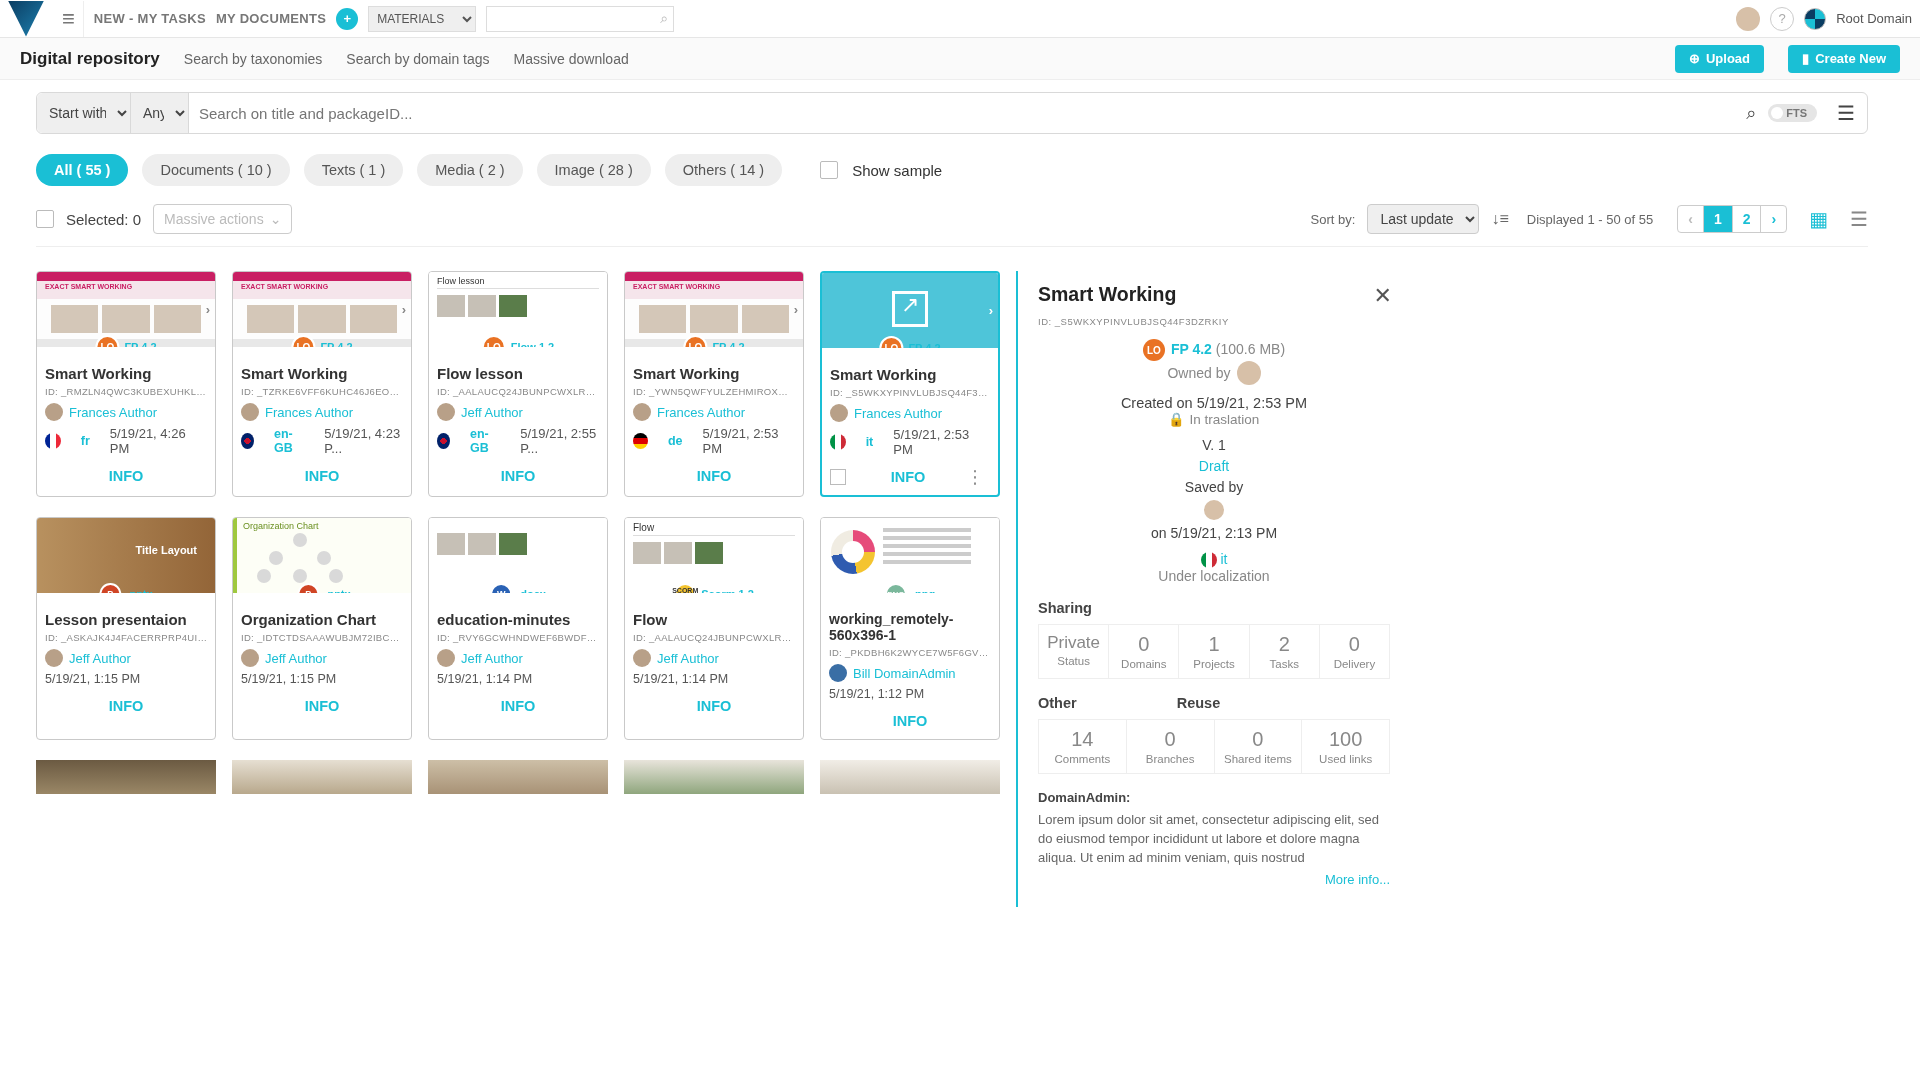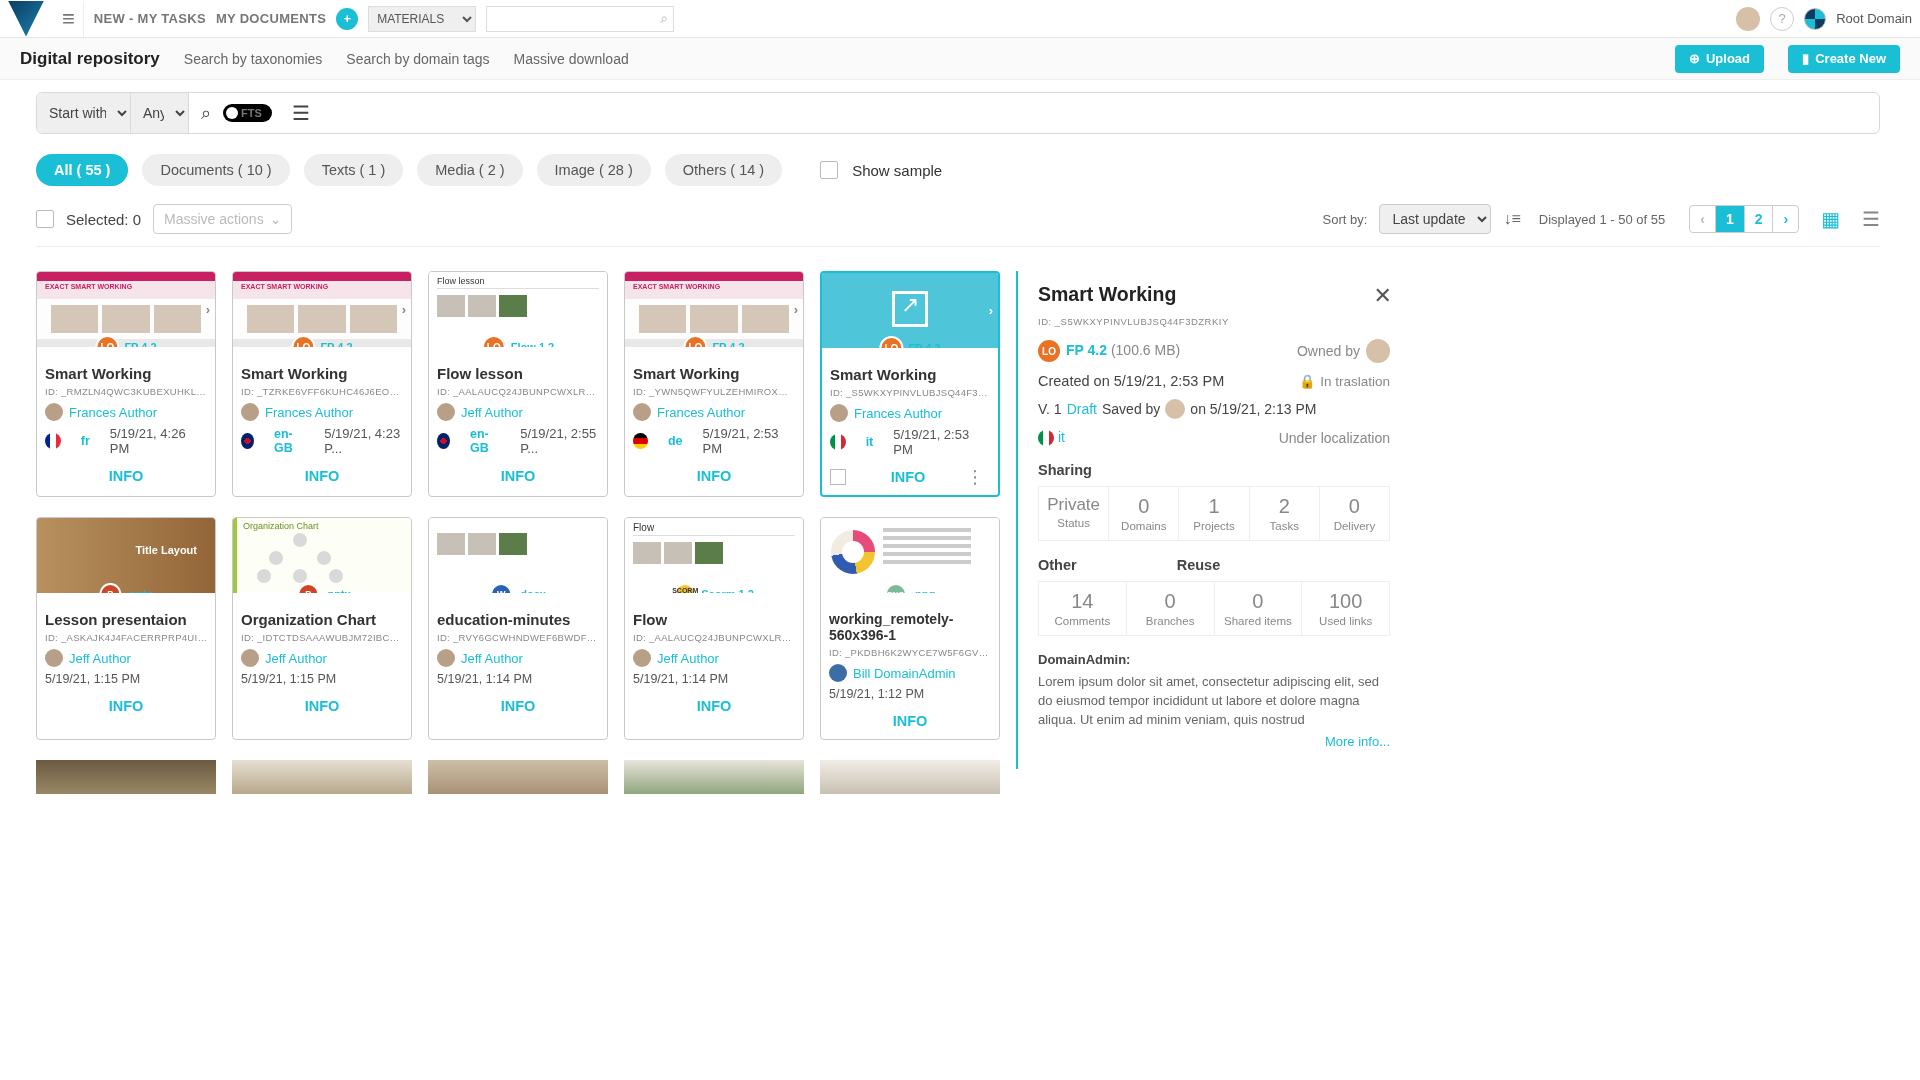--- a/index.html
+++ b/index.html
@@ -19,27 +19,27 @@
 .domain-logo { width:22px; height:22px; border-radius:50%; border:1px solid #bbb; background:conic-gradient(#1abfd5 0 90deg,#0a3d62 90deg 180deg,#1abfd5 180deg 270deg,#0a3d62 270deg 360deg);}
 .root-dom { color:#555; font-weight:500;}
 
 .subbar { display: flex; align-items: center; height: 42px; padding: 0 20px; gap: 24px; background: #fafafa; border-bottom: 1px solid #eee;}
 .page-title { font-weight: 700; font-size: 17px; color: #222; }
 .sublink { color: #666; font-size: 14px;}
 .btn { border: none; border-radius: 4px; height: 28px; padding: 0 14px; color: #fff; font-weight: 600; cursor: pointer; display: inline-flex; align-items: center; gap: 6px; font-size: 13px;}
 .btn-upload { background: #1abfd5; }
 .btn-create { background: #1abfd5; }
 
-.content { padding: 12px 40px 20px 36px; position: relative; }
+.content { padding: 12px 52px 20px 36px; position: relative; }
 .searchrow { display: flex; align-items: center; border: 1px solid #d9d9d9; border-radius: 6px; height: 42px; }
 .sel-sm { border: none; border-right: 1px solid #d9d9d9; height: 40px; padding: 0 8px; font-size: 14px; color: #444;}
 .sel-sm:first-child { border-top-left-radius:6px; border-bottom-left-radius:6px;}
 .search-main { border: none; flex: 1; height: 40px; padding: 0 10px; font-size: 15px; outline: none;}
 .search-ic { padding: 0 12px; color: #444; font-size: 18px;}
-.fts-toggle { background: #000000; border-radius: 14px; padding: 3px 10px 3px 18px; font-size: 11px; font-weight: 700; color: #777; position:relative; margin-right:8px;}
+.fts-toggle { background: #e5e5e5; border-radius: 14px; padding: 3px 10px 3px 18px; font-size: 11px; font-weight: 700; color: #777; position:relative; margin-right:8px;}
 .fts-toggle::before { content:''; position:absolute; left:3px; top:3px; width:12px; height:12px; background:#fff; border-radius:50%;}
 .filt-ic { font-size: 20px; color: #444; padding: 0 12px; }
 
 .tabs-row { display: flex; align-items: center; gap: 14px; margin-top: 20px;}
 .tab-pill { background: #eee; color: #555; padding: 8px 18px; border-radius: 22px; font-size: 14.5px; cursor: pointer;}
 .tab-pill.active { background: #1abfd5; color: #fff; font-weight: 600;}
 .chk { width: 18px; height: 18px; border: 1.5px solid #bbb; border-radius: 2px;}
 .samp-lbl { font-size: 15px; color: #333;}
 
 .toolbar2 { display: flex; align-items: center; margin-top: 18px; border-bottom: 1px solid #eee; padding-bottom: 12px; gap: 12px;}
@@ -89,21 +89,21 @@
 .more-dots { color:#888; padding:0 6px; font-size:18px;}
 .chev-r { position:absolute; right:5px; top:30px; color:#888; font-weight:700;}
 
 .thumb-row3 { height:40px; background:#fdfdfd; display:flex; gap:4px; padding:6px 14px;}
 .mini-img { flex:1; background:#d4c7b8;}
 
 .detail-panel { width: 394px; border-left: 2px solid #1abfd5; padding: 12px 20px 20px 20px; position:relative;}
 .dp-title { font-weight: 700; font-size: 19.5px; color: #222; margin-bottom: 10px;}
 .dp-close { position: absolute; top: 12px; right: 18px; font-size: 22px; color: #555; cursor: pointer;}
 .dp-id { font-size: 9.5px; color: #888; letter-spacing:.5px; margin-bottom: 12px;}
-.dp-row { display: flex; align-items: center; justify-content: space-between; margin-bottom: 10px; font-size: 14px; color: #444;}
+.dp-row { display: flex; align-items: center; justify-content: space-between; margin-bottom: 10px; font-size: 14px; color: #444; flex-direction: column;}
 .dp-lo { background: #e97224; color: #fff; font-size: 10px; font-weight: 700; width: 22px; height: 22px; border-radius: 50%; display: inline-flex; align-items: center; justify-content: center; margin-right: 6px;}
 .dp-fp { color: #1abfd5; font-weight: 600;}
 .dp-size { color: #888;}
 .dp-own { color: #888; display: flex; align-items: center; gap: 6px;}
 .dp-av { width: 24px; height: 24px; border-radius: 50%; background: #d7c0a8;}
 .dp-created { color: #444; font-size: 14.5px;}
 .dp-trans { color: #888; font-size: 13.5px;}
 .dp-draft { color: #1abfd5;}
 .dp-loc-stat { color: #888; font-size: 14px; text-align:right;}
 .dp-section-h { font-weight: 600; font-size: 14.5px; color: #444; margin: 16px 0 8px;}
@@ -176,20 +176,21 @@
       <span>▮</span>
       <span>Create New</span>
     </button>
 </div>
 
 <div class="content">
 
   <div class="searchrow">
     <select class="sel-sm" style="width:94px;"><option>Start with</option></select>
     <select class="sel-sm" style="width:58px;"><option>Any</option></select>
+    <input class="search-main" placeholder="Search on title and packageID..." style="">
     <span class="search-ic">⌕</span>
     <span class="fts-toggle">FTS</span>
     <span class="filt-ic">☰</span>
   </div>
 
   <div class="tabs-row">
     <span class="tab-pill active">All ( 55 )</span>
     <span class="tab-pill">Documents ( 10 )</span>
     <span class="tab-pill">Texts ( 1 )</span>
     <span class="tab-pill">Media ( 2 )</span>

